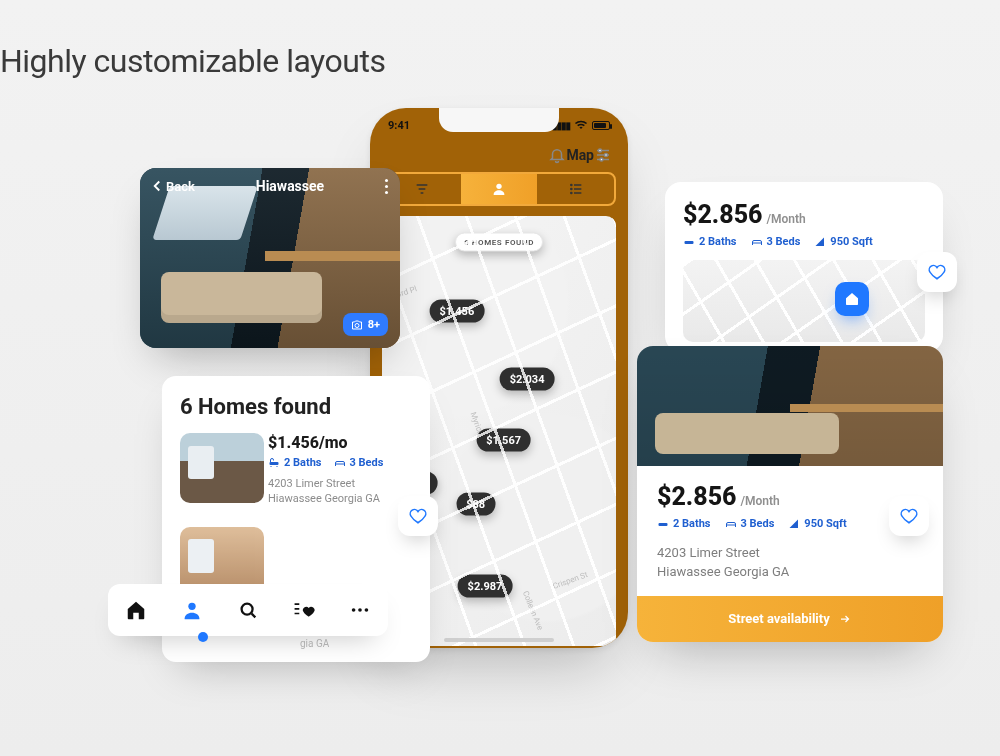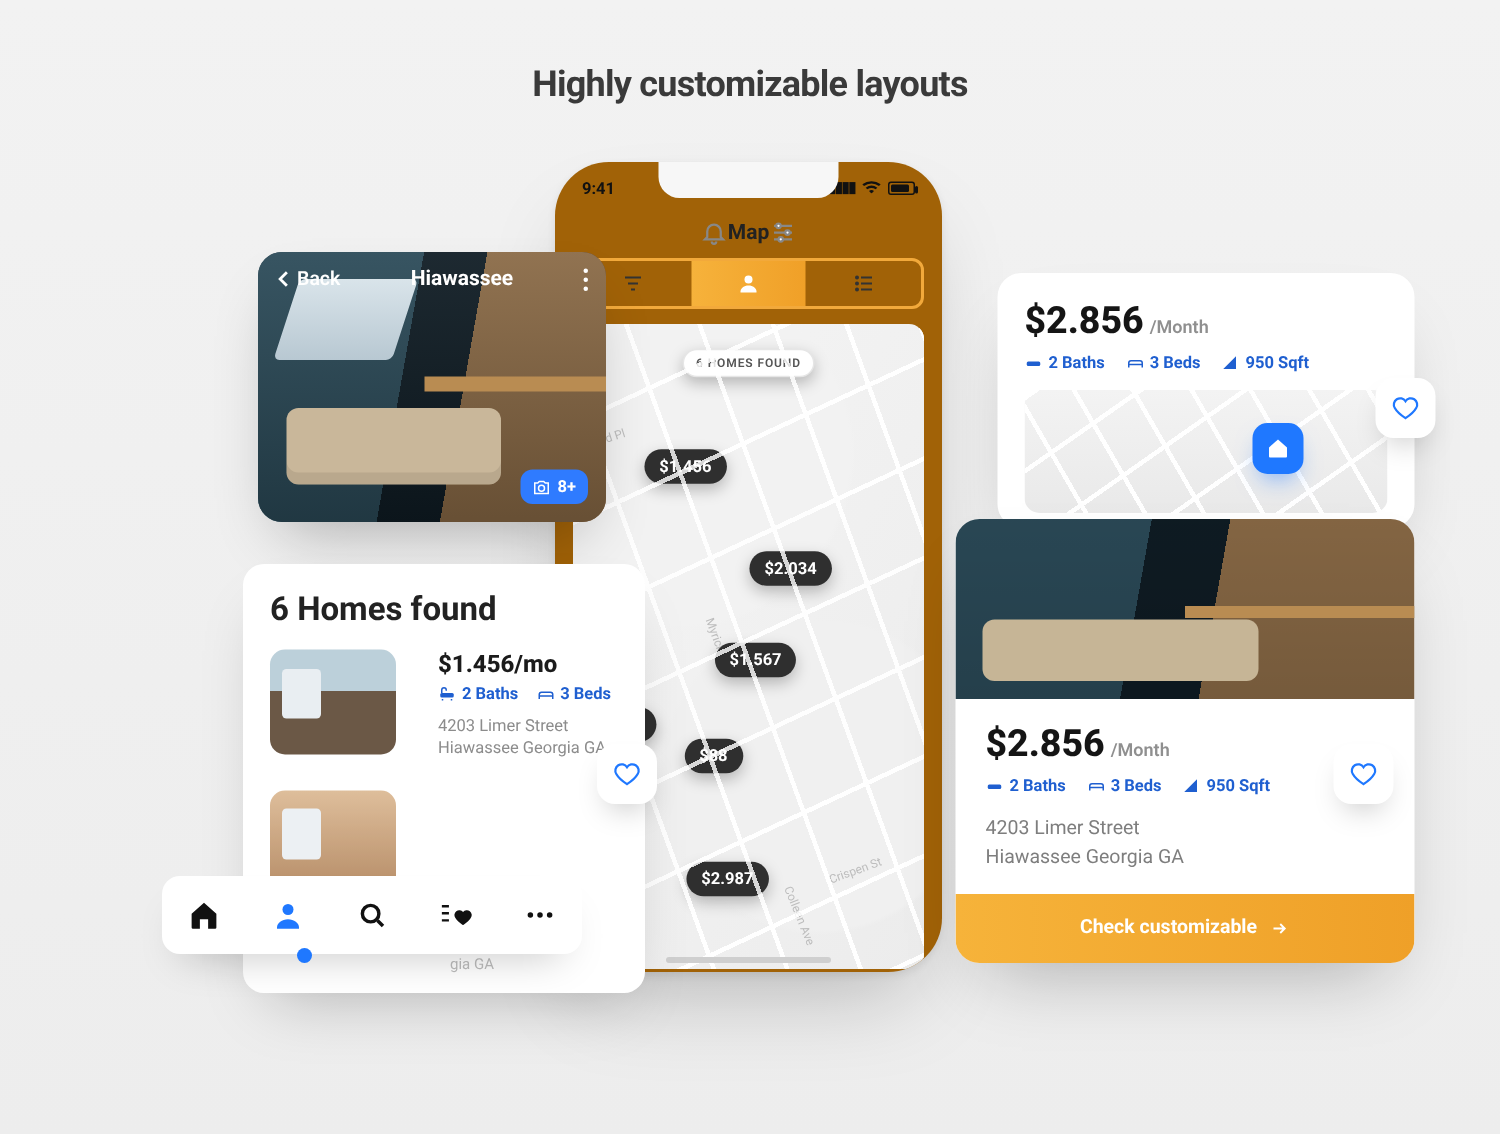--- a/index.html
+++ b/index.html
@@ -6,21 +6,21 @@
   html, body { width: 1000px; height: 756px; }
   body {
     font-family: -apple-system, BlinkMacSystemFont, "Segoe UI", Roboto, Arial, sans-serif;
     background: linear-gradient(180deg,#f2f2f2 0%,#ededed 100%);
     position: relative;
     overflow: hidden;
     color: #2f2f2f;
   }
   .title {
     position: absolute; top: 42px; left: 0; right: 0;
-    text-align: center; font-size: 24px; font-weight: 700; color: #3a3a3a;
+    text-align: left; font-size: 32px; font-weight: 400; color: #3a3a3a;
     letter-spacing: -0.5px;
   }
 
   
   .phone {
     position: absolute; left: 370px; top: 108px; width: 258px; height: 540px;
     background: #a16207; border-radius: 36px;
     box-shadow: 0 30px 60px -20px rgba(0,0,0,.25), 0 2px 6px rgba(0,0,0,.08);
     overflow: hidden;
   }
@@ -28,21 +28,21 @@
     position:absolute; top:0; left:50%; transform:translateX(-50%);
     width:120px; height:24px; background:#f7f7f7; border-bottom-left-radius:14px; border-bottom-right-radius:14px;
   }
   .statusbar { display:flex; justify-content:space-between; align-items:center; height:34px; padding:0 18px; font-size:11px; font-weight:700; color:#111;}
   .status-right { display:flex; gap:4px; align-items:center; }
   .battery { width:18px; height:9px; border:1px solid #111; border-radius:2px; position:relative;}
   .battery::after { content:""; position:absolute; right:-3px; top:2px; width:2px; height:5px; background:#111; border-radius:1px;}
   .battery .fill { position:absolute; inset:1px 3px 1px 1px; background:#111; border-radius:1px;}
   .signal { display:inline-block; letter-spacing:-1px; font-size:10px; }
 
-  .ph-header { display:flex; align-items:center; justify-content:center; padding:4px 16px 8px; }
+  .ph-header { display:flex; align-items:center; justify-content:flex-end; padding:4px 16px 8px; }
   .ph-header .bell, .ph-header .sliders { width:18px; height:18px; color:#777; }
   .ph-title { font-weight:700; font-size:14px; color:#222; }
 
   .filterbar {
     display:flex; align-items:center; gap:0; margin:0 12px; height:34px;
     border:2px solid #f2a93b; border-radius:8px; overflow:hidden;
   }
   .filterbar .seg { flex:1; display:flex; align-items:center; justify-content:center; height:100%; }
   .filterbar .seg.mid { background:linear-gradient(90deg,#f6b23b,#f0a028); color:#fff; }
   .seg svg { width:16px; height:16px; }
@@ -68,27 +68,26 @@
     background:#2f2f2f; color:#fff; font-size:11px; font-weight:700;
     padding:5px 10px; border-radius:14px; box-shadow:0 4px 10px rgba(0,0,0,.25);
     white-space:nowrap;
   }
   .chip.light { background:#fff; color:#555; font-weight:600; border:1px solid #e6e6e6; letter-spacing:.6px; font-size:8px; padding:4px 8px;}
 
   .home-ind { position:absolute; bottom:6px; left:50%; transform:translateX(-50%); width:110px; height:4px; border-radius:3px; background:#cfcfcf;}
 
   
   .card-property {
-    position:absolute; left:140px; top:168px; width:232px; height:180px;
+    position:absolute; left:140px; top:168px; width:260px; height:180px;
     border-radius:16px; overflow:hidden;
     box-shadow:0 20px 40px -16px rgba(0,0,0,.3);
     background:
       linear-gradient(180deg, rgba(0,0,0,.25), rgba(0,0,0,0) 40%),
       linear-gradient(90deg,#3b5a6a 0 35%, #1e2e3a 35% 60%, #7a5a3a 60% 100%);
-    margin-left: 32px;
   }
   .room {
     position:absolute; inset:0;
     background:
       linear-gradient(180deg, rgba(255,255,255,.06), rgba(0,0,0,.25)),
       linear-gradient(100deg,#2b4a58 0 42%, #0f1c24 42% 58%, #8a6a46 58% 100%);
   }
   .room .shelf { position:absolute; right:0; top:46%; width:52%; height:10px; background:#b98c52; }
   .room .sofa { position:absolute; left:8%; bottom:14%; width:62%; height:28%; background:#c9b79a; border-radius:8px; box-shadow:inset 0 -8px 0 rgba(0,0,0,.08);}
   .room .window { position:absolute; left:8%; top:10%; width:34%; height:30%; background:linear-gradient(180deg,#d9e4ea,#b8c8d2); transform:skewX(-18deg); border-radius:4px;}
@@ -104,21 +103,21 @@
     padding:5px 8px; border-radius:8px; font-size:11px; font-weight:700; display:flex; align-items:center; gap:5px;
   }
 
   
   .panel-homes {
     position:absolute; left:162px; top:376px; width:268px; height:286px;
     background:#fff; border-radius:14px; box-shadow:0 20px 40px -18px rgba(0,0,0,.25);
     padding:18px 18px 12px;
   }
   .panel-homes h2 { font-size:22px; font-weight:700; color:#222; margin-bottom:14px;}
-  .list-item { display:flex; gap:28px; position:relative; padding-bottom:12px; }
+  .list-item { display:flex; gap:4px; position:relative; padding-bottom:12px; }
   .thumb {
     width:84px; height:70px; border-radius:10px; flex:0 0 auto;
     background:
       linear-gradient(180deg,#bcd0da 0 40%, #6b5846 40% 100%);
     position:relative; overflow:hidden;
   }
   .thumb::after{content:"";position:absolute;left:10%;top:18%;width:30%;height:48%;background:#e9eef2;border-radius:3px;}
   .li-right { flex:1; }
   .price { font-size:16px; font-weight:800; color:#1b1b1b; }
   .specs { display:flex; gap:12px; margin-top:4px; font-size:11px; font-weight:700; color:#1f5fd0;}
@@ -449,18 +448,18 @@
       <div>4203  Limer Street</div>
       <div>Hiawassee Georgia GA</div>
     </div>
   </div>
   <div class="fav">
     <svg viewBox="0 0 24 24" fill="none" stroke="#1f78ff" stroke-width="2">
         <path d="M12 21s-7-4.5-9.5-9A5.5 5.5 0 0112 6a5.5 5.5 0 019.5 6C19 16.5 12 21 12 21z"></path>
       </svg>
   </div>
   <div class="cta">
-    <span>Check customizable</span>
+    <span>Street availability</span>
     <svg width="14" height="12" viewBox="0 0 24 24" fill="none" stroke="#fff" stroke-width="2.5">
         <path d="M4 12h14M13 6l6 6-6 6"></path>
       </svg>
   </div>
 </div>
 
 </body></html>

